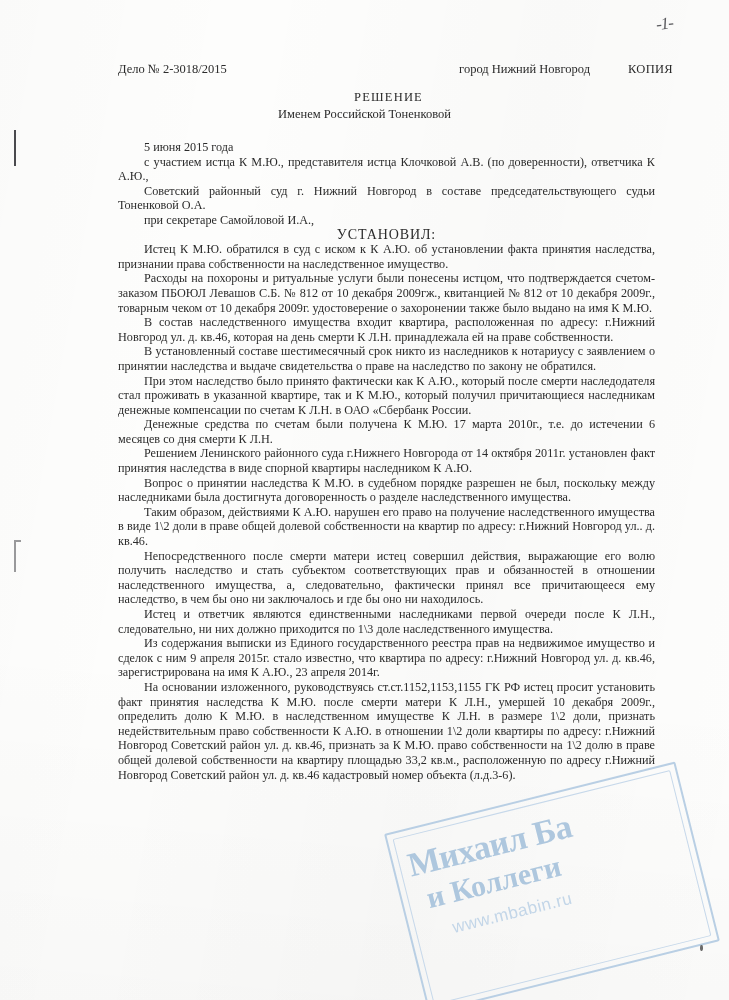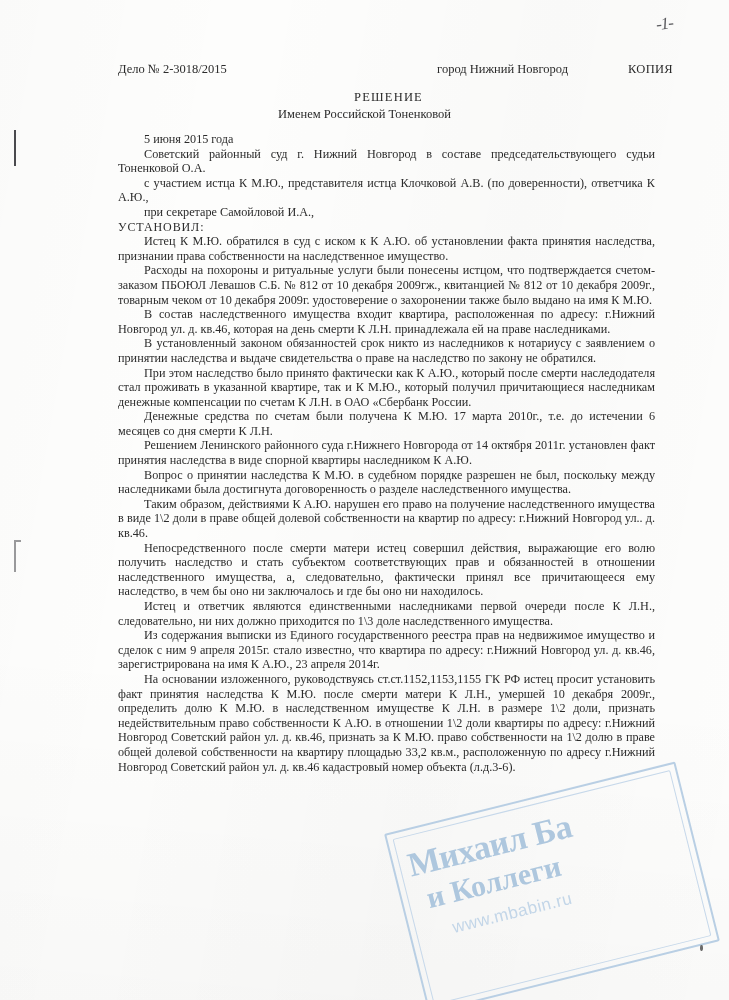--- a/index.html
+++ b/index.html
@@ -65,21 +65,21 @@
     position: absolute;
     top: 62px;
     left: 118px;
     right: 56px;
     display: flex;
     align-items: flex-start;
     font-size: 12.5px;
     z-index: 2;
   }
   .case-no { flex: 0 0 auto; }
-  .city { margin-left: auto; margin-right: 60px; }
+  .city { margin-left: auto; margin-right: 38px; }
   .copy-mark { flex: 0 0 auto; letter-spacing: 0.3px; }
 
   
   .title-block {
     position: absolute;
     top: 90px;
     left: 0;
     width: 729px;
     text-align: center;
     z-index: 2;
@@ -88,35 +88,35 @@
     font-size: 12.5px;
     letter-spacing: 1.2px;
     margin-bottom: 2px;
     margin-left: 48px;
   }
   .title-sub { font-size: 12.5px; }
 
   
   .body {
     position: absolute;
-    top: 132px;
+    top: 140px;
     left: 118px;
     width: 537px;
     font-size: 12.2px;
     line-height: 14.6px;
     text-align: justify;
     text-justify: inter-word;
     z-index: 2;
   }
   .body p { margin: 0; }
   .p-ind { text-indent: 26px; }
 
   .ustanovil {
-    text-align: left;
-    font-size: 12px;
+    text-align: center;
+    font-size: 14px;
     letter-spacing: 0.9px;
     margin: 12px 0 9px 0;
     text-indent: 0;
   }
 
   
   .watermark {
     position: absolute;
     left: 402px;
     top: 795px;
@@ -191,30 +191,30 @@
   </div>
 
   <div class="title-block">
     <div class="title-main">РЕШЕНИЕ</div>
     <div class="title-sub">Именем Российской Тоненковой</div>
   </div>
 
   <div class="body">
 
     <p class="p-ind">5 июня 2015 года</p>
+    <p class="p-ind">с участием     истца К                    М.Ю., представителя истца Клочковой А.В. (по доверенности), ответчика К                 А.Ю.,</p>
     <p class="p-ind">Советский районный суд г. Нижний Новгород в составе председательствующего судьи Тоненковой О.А.</p>
-    <p class="p-ind">с участием     истца К                    М.Ю., представителя истца Клочковой А.В. (по доверенности), ответчика К                 А.Ю.,</p>
     <p class="p-ind">при секретаре Самойловой И.А.,</p>
 
     <p class="ustanovil">УСТАНОВИЛ:</p>
 
     <p class="p-ind">Истец К            М.Ю. обратился в суд с иском к К                 А.Ю. об установлении факта принятия наследства, признании права собственности на наследственное имущество.</p>
     <p class="p-ind">Расходы на похороны и ритуальные услуги были понесены истцом, что подтверждается счетом-заказом ПБОЮЛ Левашов С.Б. № 812 от 10 декабря 2009гж., квитанцией № 812 от 10 декабря 2009г., товарным чеком от 10 декабря 2009г. удостоверение о захоронении также было выдано на имя К            М.Ю.</p>
-    <p class="p-ind">В состав наследственного имущества входит квартира, расположенная по адресу: г.Нижний Новгород ул.               д.    кв.46, которая на день смерти К                  Л.Н. принадлежала ей на праве наследниками.</p>
-    <p class="p-ind">В установленный законом обязанностей срок никто из наследников к нотариусу с заявлением о принятии наследства и выдаче свидетельства о праве на наследство по закону не обратился.</p>
+    <p class="p-ind">В состав наследственного имущества входит квартира, расположенная по адресу: г.Нижний Новгород ул.               д.    кв.46, которая на день смерти К                  Л.Н. принадлежала ей на праве собственности.</p>
+    <p class="p-ind">В установленный составе шестимесячный срок никто из наследников к нотариусу с заявлением о принятии наследства и выдаче свидетельства о праве на наследство по закону не обратился.</p>
     <p class="p-ind">При этом наследство было принято фактически как К                 А.Ю., который после смерти наследодателя стал проживать в указанной квартире, так и К                М.Ю., который получил причитающиеся наследникам денежные компенсации по счетам К               Л.Н. в ОАО «Сбербанк России.</p>
     <p class="p-ind">Денежные средства по счетам были получена К              М.Ю. 17 марта 2010г., т.е. до истечении 6 месяцев со дня смерти К              Л.Н.</p>
     <p class="p-ind">Решением Ленинского районного суда г.Нижнего Новгорода от 14 октября 2011г. установлен факт принятия наследства в виде спорной квартиры наследником К               А.Ю.</p>
     <p class="p-ind">Вопрос о принятии наследства К                М.Ю. в судебном порядке разрешен не был, поскольку между наследниками была достигнута договоренность о разделе наследственного имущества.</p>
     <p class="p-ind">Таким образом, действиями К                А.Ю. нарушен его право на получение наследственного имущества в виде 1\2 доли в праве общей долевой собственности на квартир по адресу: г.Нижний Новгород ул..              д.    кв.46.</p>
     <p class="p-ind">Непосредственного после смерти матери истец совершил действия, выражающие его волю получить наследство и стать субъектом соответствующих прав и обязанностей в отношении наследственного имущества, а, следовательно, фактически принял все причитающееся ему наследство, в чем бы оно ни заключалось и где бы оно ни находилось.</p>
     <p class="p-ind">Истец и ответчик являются единственными наследниками первой очереди после К               Л.Н., следовательно, ни них должно приходится по 1\3 доле наследственного имущества.</p>
     <p class="p-ind">Из содержания выписки из Единого государственного реестра прав на недвижимое имущество и сделок с ним 9 апреля 2015г. стало известно, что квартира по адресу: г.Нижний Новгород ул.            д.    кв.46, зарегистрирована на имя К               А.Ю., 23 апреля 2014г.</p>
     <p class="p-ind">На основании изложенного, руководствуясь ст.ст.1152,1153,1155 ГК РФ истец просит установить факт принятия наследства К                М.Ю. после смерти матери К                Л.Н., умершей 10 декабря 2009г., определить долю К               М.Ю. в наследственном имуществе К                Л.Н. в размере 1\2 доли, признать недействительным право собственности   К                  А.Ю. в отношении 1\2 доли квартиры по адресу: г.Нижний Новгород Советский район ул.              д.    кв.46, признать за К                М.Ю. право собственности на 1\2 долю в праве общей долевой собственности на квартиру площадью 33,2 кв.м., расположенную по адресу г.Нижний Новгород Советский район ул.              д.    кв.46 кадастровый номер объекта                         (л.д.3-6).</p>
   </div>

